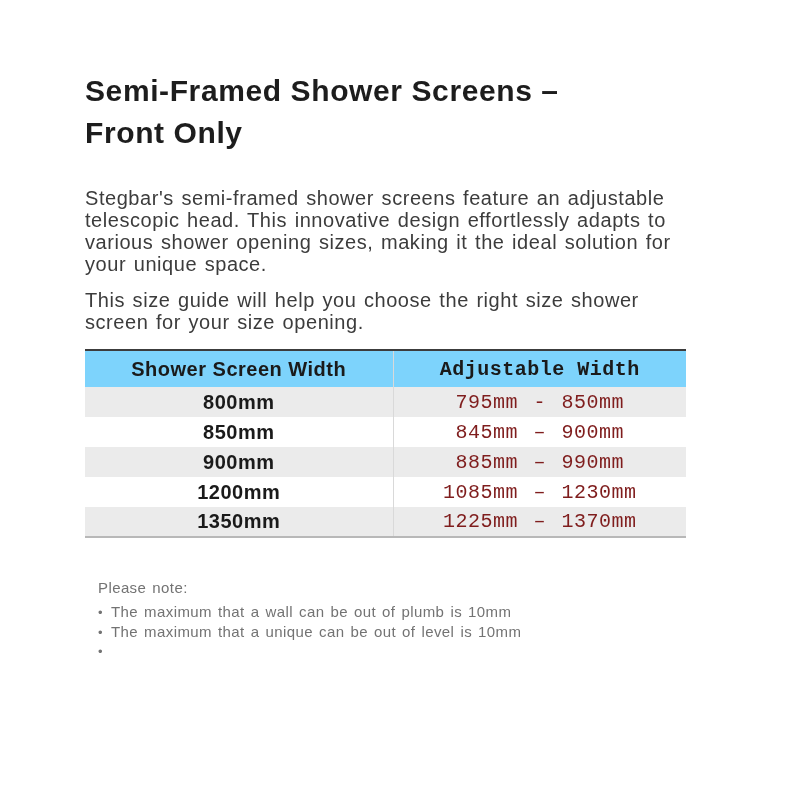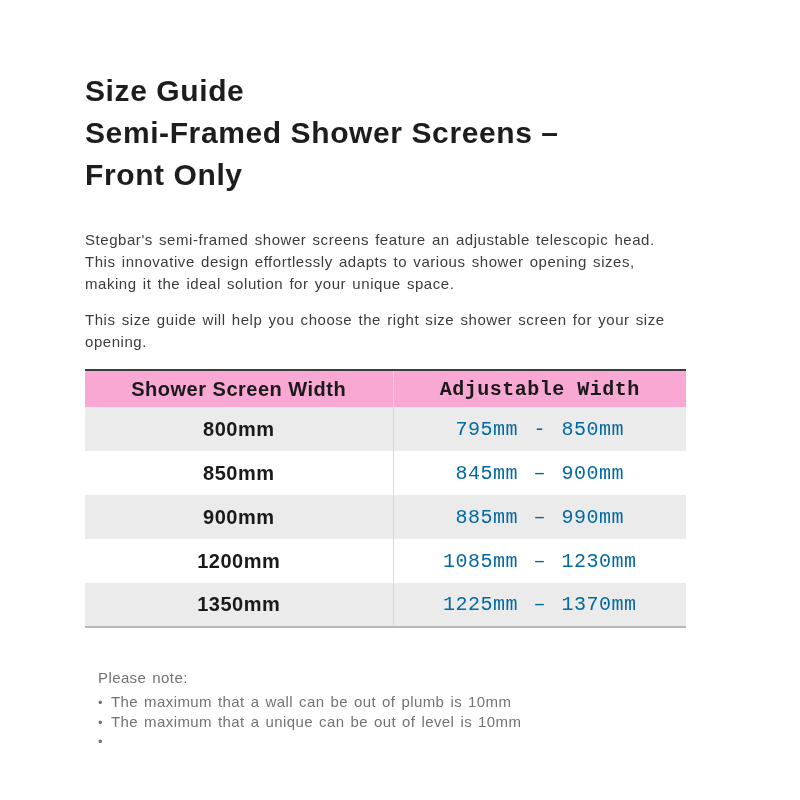--- a/index.html
+++ b/index.html
@@ -26,21 +26,21 @@
     display: block;
     font-size: 30px;
     font-weight: 700;
     color: #1d1d1d;
     line-height: 42px;
     letter-spacing: 0.6px;
   }
 
   
   .intro {
-    font-size: 15px;
+    font-size: 20px;
     font-weight: 400;
     color: #3c3c3c;
     line-height: 22px;
     letter-spacing: 0.55px;
     word-spacing: 1.5px;
     margin-bottom: 14px;
   }
 
   
   .size-table {
@@ -55,42 +55,42 @@
   .size-table td {
     text-align: center;
     vertical-align: middle;
     letter-spacing: 0.5px;
   }
   .size-table th {
     height: 37px;
     font-size: 20px;
     font-weight: 700;
     color: #1a1a1a;
-    background: #f9a8d4;
+    background: #7dd3fc;
   }
   .size-table td {
-    height: 44px;
+    height: 30px;
     font-size: 20px;
   }
   .size-table th + th,
   .size-table td + td {
     border-left: 1px solid #d9d9d9;
     font-family: Liberation Mono, monospace;
   }
   .size-table col.col-screen { width: 308px; }
   .size-table col.col-adjust { width: 293px; }
   .size-table tbody tr:nth-child(odd) { background: #ebebeb; }
   .size-table tbody tr:nth-child(even) { background: #ffffff; }
   .cell-screen-width {
     font-weight: 700;
     color: #1a1a1a;
   }
   .cell-adjustable-width {
     font-weight: 400;
-    color: #0369a1;
+    color: #7f1d1d;
     word-spacing: 3px;
   }
 
   
   .notes {
     margin: 40px 0 0 13px;
     color: #737373;
     font-size: 15px;
     line-height: 19px;
     letter-spacing: 0.4px;
@@ -111,21 +111,20 @@
     flex: 0 0 13px;
     font-size: 13px;
   }
 </style>
 </head>
 <body>
 
 <div class="content">
 
   <h1 class="page-title">
-    <span class="title-line">Size Guide</span>
     <span class="title-line">Semi-Framed Shower Screens –</span>
     <span class="title-line">Front Only</span>
   </h1>
 
   <p class="intro">Stegbar's semi-framed shower screens feature an adjustable telescopic head. This innovative design effortlessly adapts to various shower opening sizes, making it the ideal solution for your unique space.</p>
   <p class="intro">This size guide will help you choose the right size shower screen for your size opening.</p>
 
   <table class="size-table">
     <colgroup>
       <col class="col-screen">

